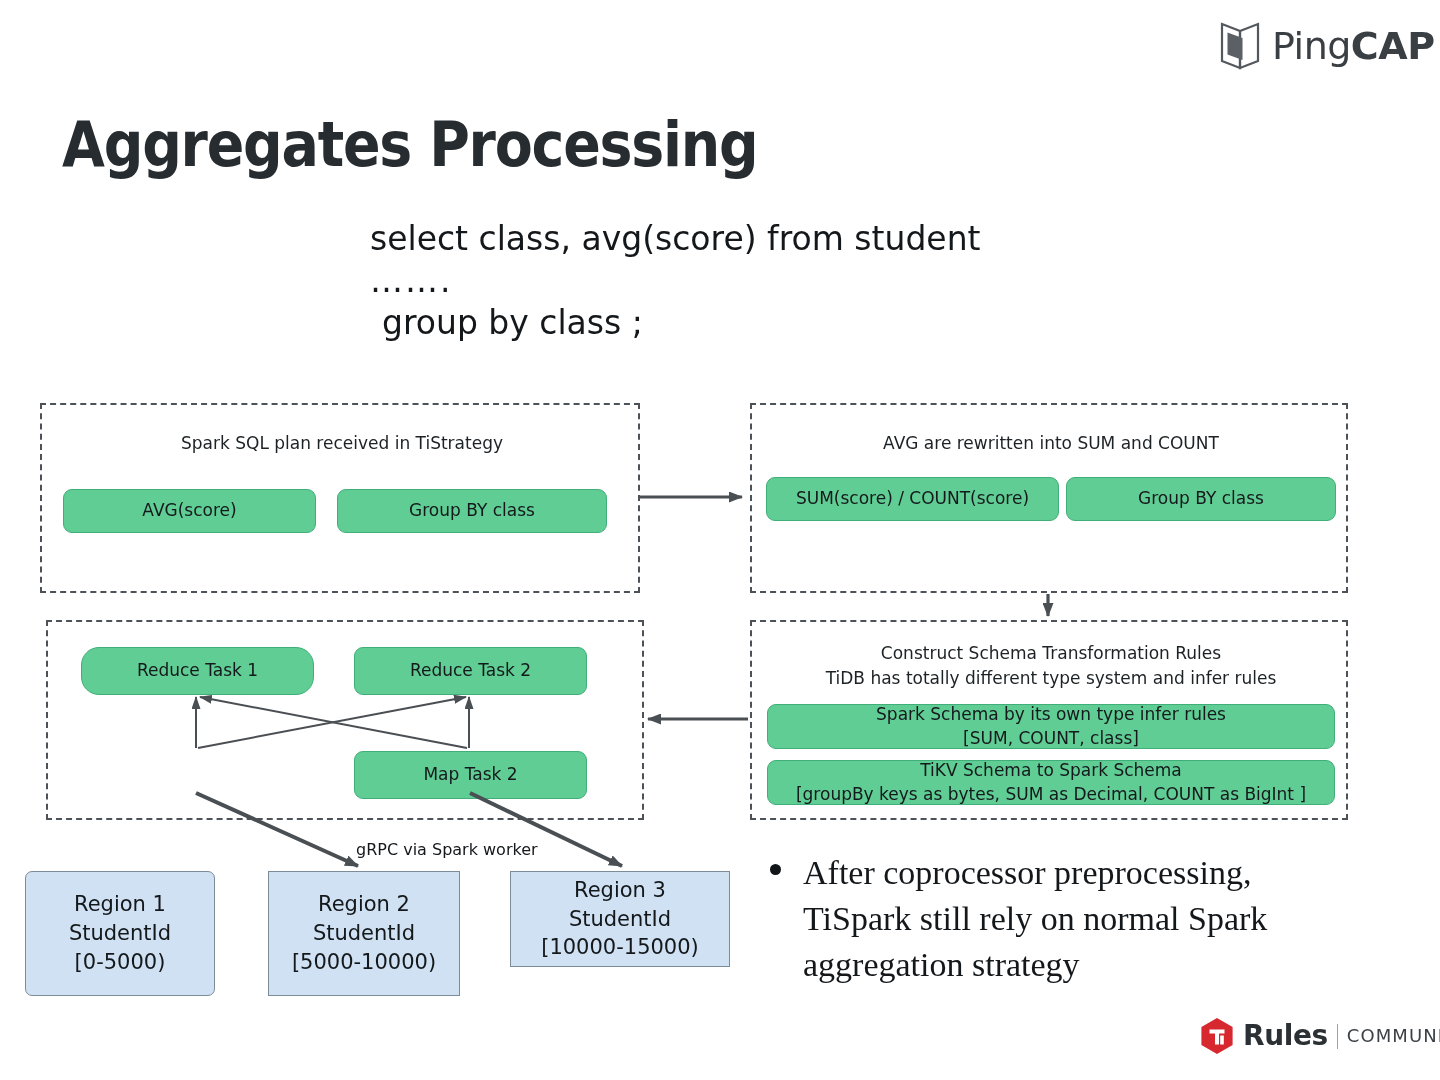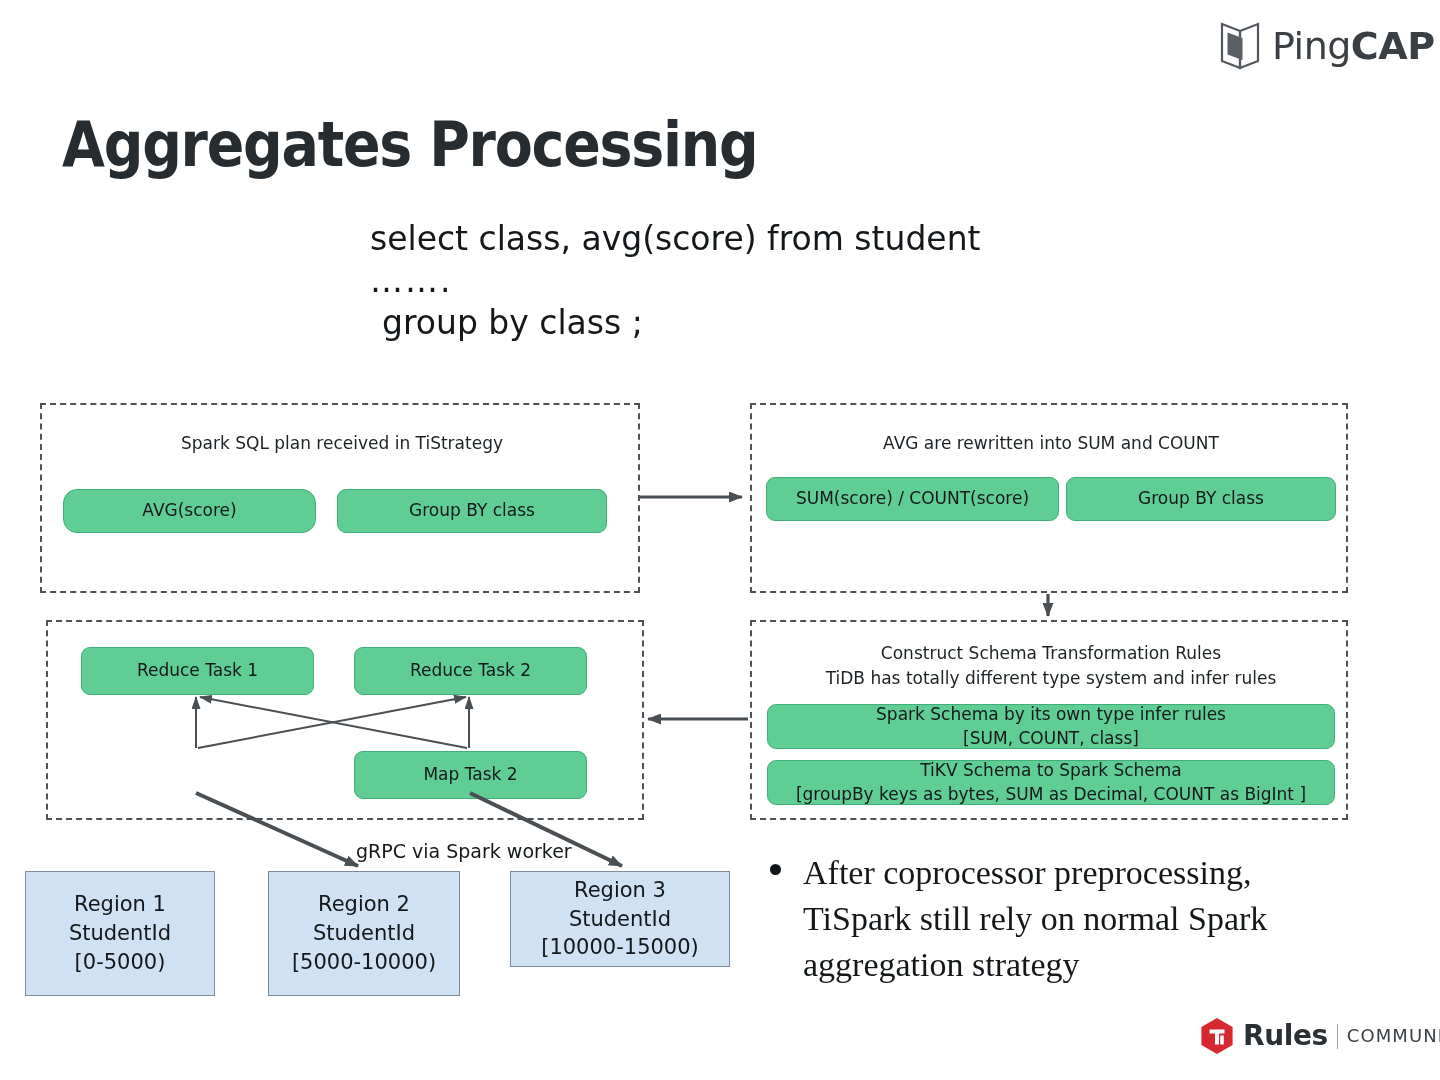--- a/index.html
+++ b/index.html
@@ -104,21 +104,21 @@
     text-align: center;
     box-sizing: border-box;
   }
 
   
   #arrows { left: 0; top: 0; width: 1440px; height: 1080px; pointer-events: none; }
 
   
   #grpc-label {
     left: 356px; top: 840px;
-    font-size: 19px;
+    font-size: 16px;
     color: #14181b;
     white-space: nowrap;
   }
 
   
   #bullet-note {
     left: 770px; top: 850px;
     width: 530px;
     display: flex;
     gap: 22px;
@@ -172,46 +172,46 @@
 <div class="abs" id="page-title">Aggregates Processing</div>
 
 <div class="abs" id="query-block">
   <div class="qline l1">select class, avg(score) from student</div>
   <div class="qline l2">…….</div>
   <div class="qline l3">group by class ;</div>
 </div>
 
 <div class="abs panel" style="left:40px; top:403px; width:600px; height:190px;">
   <div class="panel-title abs" style="left:0; top:26px; width:600px;">Spark SQL plan received in TiStrategy</div>
-  <div class="gnode abs" style="left:21px; top:84px; width:253px; height:44px;border-radius:14px;">AVG(score)</div>
+  <div class="gnode abs" style="left:21px; top:84px; width:253px; height:44px;">AVG(score)</div>
   <div class="gnode abs" style="left:295px; top:84px; width:270px; height:44px;">Group BY class</div>
 </div>
 
 <div class="abs panel" style="left:750px; top:403px; width:598px; height:190px;">
   <div class="panel-title abs" style="left:0; top:26px; width:598px;">AVG are rewritten into SUM and COUNT</div>
   <div class="gnode abs" style="left:14px; top:72px; width:293px; height:44px;">SUM(score) / COUNT(score)</div>
   <div class="gnode abs" style="left:314px; top:72px; width:270px; height:44px;">Group BY class</div>
 </div>
 
 <div class="abs panel" style="left:46px; top:620px; width:598px; height:200px;">
-  <div class="gnode abs" style="left:33px; top:25px; width:233px; height:48px;">Reduce Task 1</div>
+  <div class="gnode abs" style="left:33px; top:25px; width:233px; height:48px;border-radius:18px;">Reduce Task 1</div>
   <div class="gnode abs" style="left:306px; top:25px; width:233px; height:48px;">Reduce Task 2</div>
   <div class="gnode abs" style="left:306px; top:129px; width:233px; height:48px;">Map Task 2</div>
 </div>
 
 <div class="abs panel" style="left:750px; top:620px; width:598px; height:200px;">
   <div class="panel-title abs" style="left:0; top:19px; width:598px;">Construct Schema Transformation Rules
 TiDB has totally different type system and infer rules</div>
   <div class="gnode abs" style="left:15px; top:138px; width:568px; height:45px;">TiKV Schema to Spark Schema
 [groupBy keys as bytes, SUM as Decimal, COUNT as BigInt ]</div>
   <div class="gnode abs" style="left:15px; top:82px; width:568px; height:45px;">Spark Schema by its own type infer rules
 [SUM, COUNT, class]</div>
 </div>
 
-<div class="abs rnode" style="left:25px; top:871px; width:190px; height:125px;">
+<div class="abs rnode" style="left:25px; top:871px; width:190px; height:125px;border-radius:7px;">
   <span>Region 1</span>
   <span>StudentId</span>
   <span>[0-5000)</span>
 </div>
 <div class="abs rnode" style="left:268px; top:871px; width:192px; height:125px;">
   <span>Region 2</span>
   <span>StudentId</span>
   <span>[5000-10000)</span>
 </div>
 <div class="abs rnode" style="left:510px; top:871px; width:220px; height:96px;">

